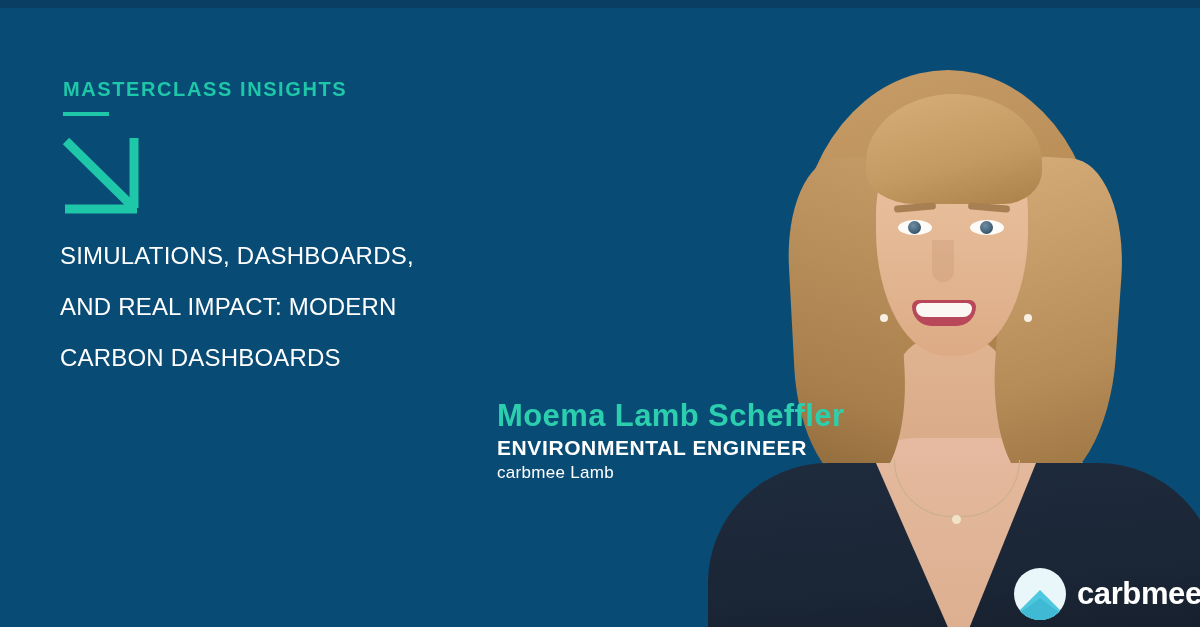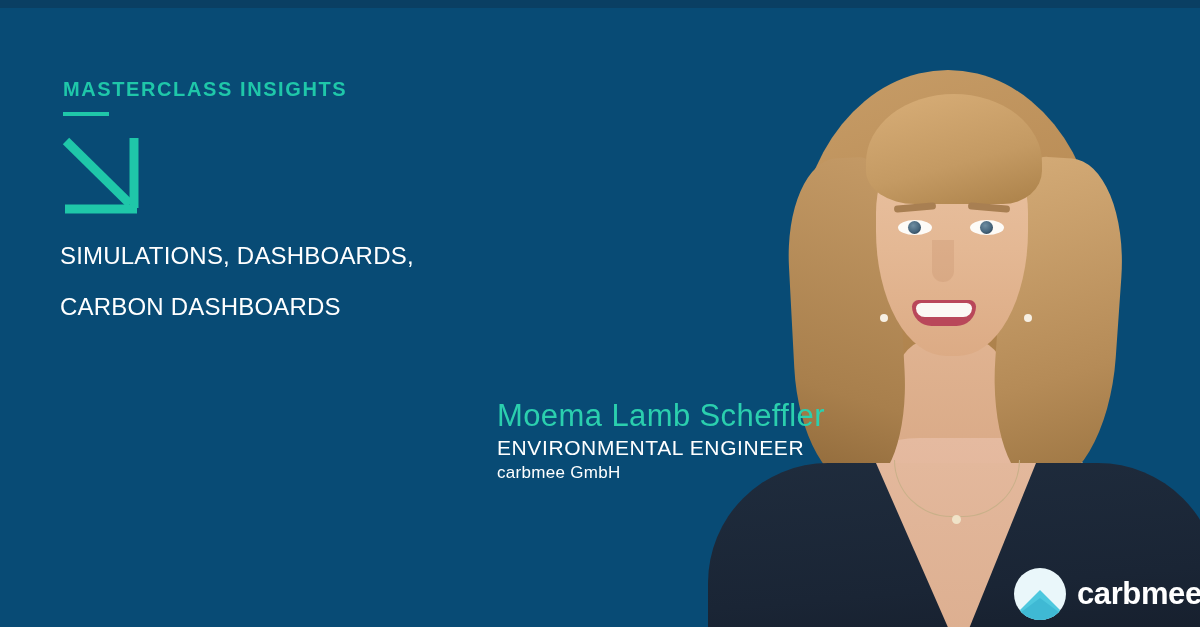--- a/index.html
+++ b/index.html
@@ -241,28 +241,28 @@
 
   
   #speaker {
     position: absolute;
     left: 497px;
     top: 390px;
   }
   #speaker-name {
     color: #2bcfae;
     font-size: 31px;
-    font-weight: 400;
+    font-weight: 700;
     letter-spacing: 0.4px;
     line-height: 36px;
   }
   #speaker-role {
     color: #ffffff;
     font-size: 21px;
-    font-weight: 400;
+    font-weight: 700;
     letter-spacing: 0.6px;
     line-height: 27px;
   }
   #speaker-company {
     color: #ffffff;
     font-size: 17px;
     font-weight: 400;
     letter-spacing: 0.3px;
     line-height: 24px;
   }
@@ -323,27 +323,28 @@
   <svg id="arrow" viewBox="0 0 86 82" aria-hidden="true">
     <g stroke="#1fc7a9" stroke-width="9" fill="none" stroke-linecap="butt">
       <line x1="6" y1="8" x2="70" y2="71"></line>
       <line x1="74" y1="5" x2="74" y2="75"></line>
       <line x1="5" y1="76" x2="77" y2="76"></line>
     </g>
   </svg>
 
   <div id="headline">
     <div>SIMULATIONS, DASHBOARDS,</div>
+    <div>AND REAL IMPACT: MODERN</div>
     <div>CARBON DASHBOARDS</div>
   </div>
 
   <div id="speaker">
     <div id="speaker-name">Moema Lamb Scheffler</div>
     <div id="speaker-role">ENVIRONMENTAL ENGINEER</div>
-    <div id="speaker-company">carbmee GmbH</div>
+    <div id="speaker-company">carbmee Lamb</div>
   </div>
 
   <div id="logo">
     <svg id="logo-mark" viewBox="0 0 52 52" aria-hidden="true">
       <defs>
         <clipPath id="clipCircle">
             <circle cx="26" cy="26" r="26"></circle>
           </clipPath>
       </defs>
       <g clip-path="url(#clipCircle)">

